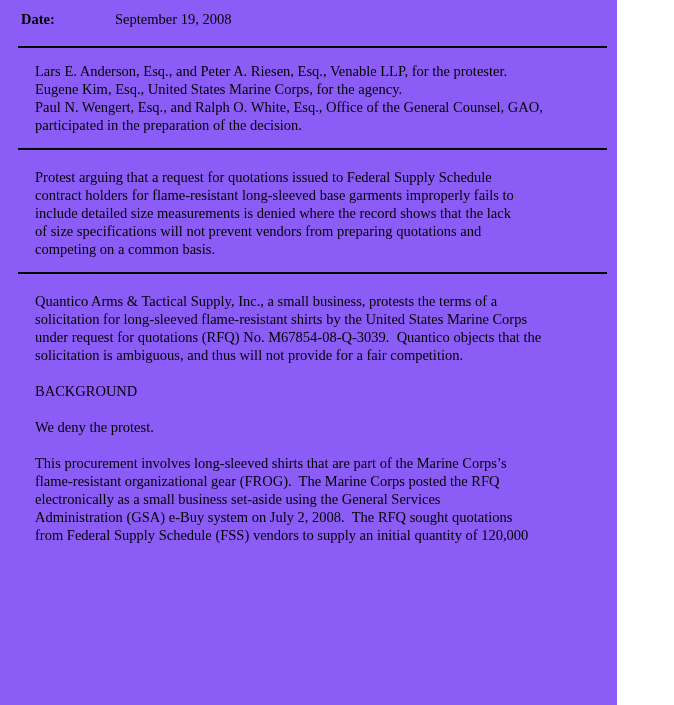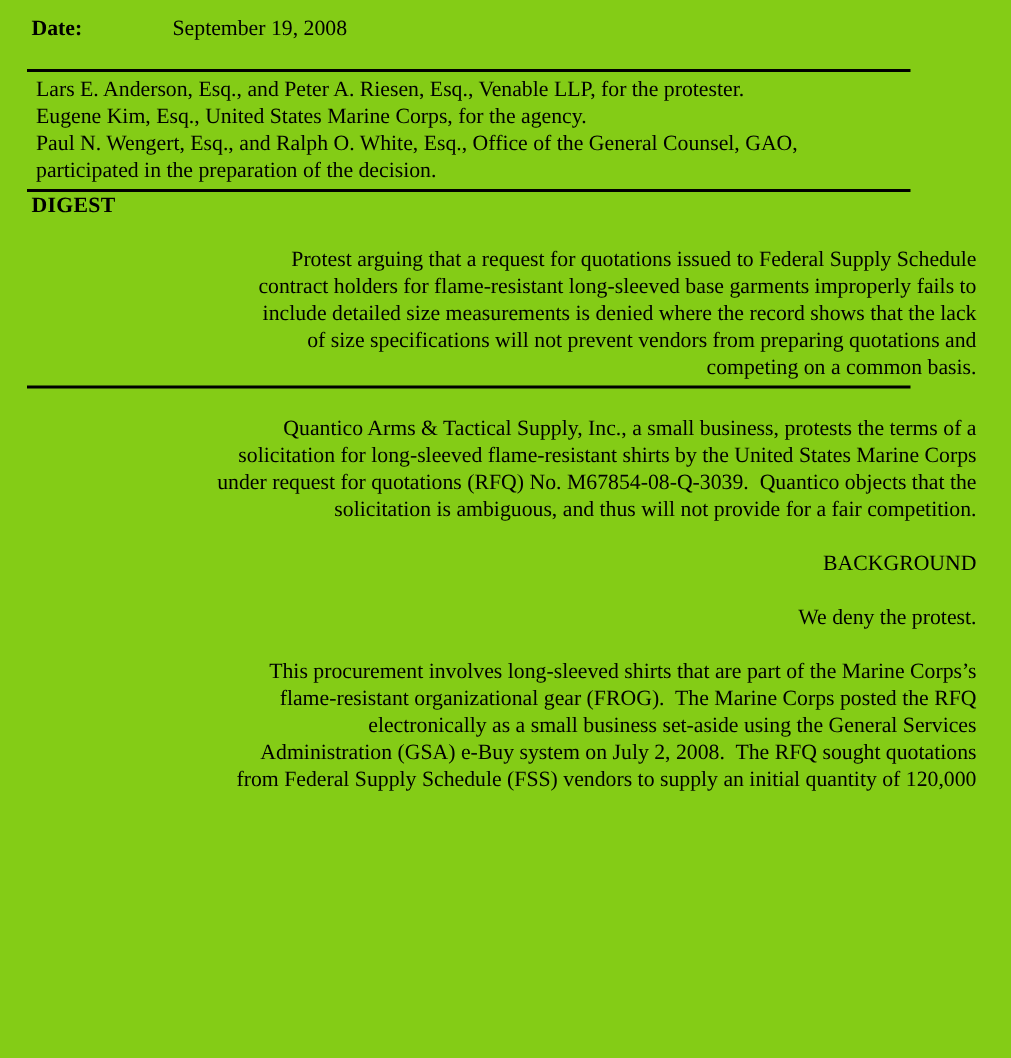--- a/index.html
+++ b/index.html
@@ -2,23 +2,23 @@
 <html><head>
 <meta charset="utf-8">
 <style>
   html, body {
     margin: 0;
     padding: 0;
     background: #ffffff;
   }
   .page {
     position: relative;
-    width: 674px;
+    width: 617px;
     height: 705px;
-    background: #84cc16;
+    background: #8b5cf6;
     color: #000000;
     font-family: "Liberation Serif", "DejaVu Serif", serif;
     font-size: 14.5px;
     line-height: 18px;
     overflow: hidden;
     box-sizing: border-box;
   }
   .content {
     padding: 10px 20px 0 21px;
   }
@@ -40,26 +40,25 @@
     margin-top: 18px;
   }
   .heading {
     font-weight: bold;
     font-size: 14.5px;
     line-height: 18px;
     margin: 0;
     letter-spacing: 0.2px;
   }
   .para {
-    margin: 3px;
+    margin: 14px;
     white-space: pre-wrap;
   }
   .space-above {
     margin-top: 18px;
-    text-align: right;
   }
 </style>
 </head>
 <body>
 
 <div class="page">
   <div class="content">
 
     <div class="date-row">
       <span class="date-label">Date:</span>
@@ -68,21 +67,20 @@
 
     <div class="rule rule-top"></div>
 
     <div class="para">Lars E. Anderson, Esq., and Peter A. Riesen, Esq., Venable LLP, for the protester.
 Eugene Kim, Esq., United States Marine Corps, for the agency.
 Paul N. Wengert, Esq., and Ralph O. White, Esq., Office of the General Counsel, GAO,
 participated in the preparation of the decision.</div>
 
     <div class="rule"></div>
 
-    <div class="heading">DIGEST</div>
 
     <div class="para space-above">Protest arguing that a request for quotations issued to Federal Supply Schedule
 contract holders for flame-resistant long-sleeved base garments improperly fails to
 include detailed size measurements is denied where the record shows that the lack
 of size specifications will not prevent vendors from preparing quotations and
 competing on a common basis.</div>
 
     <div class="rule"></div>
 
 

